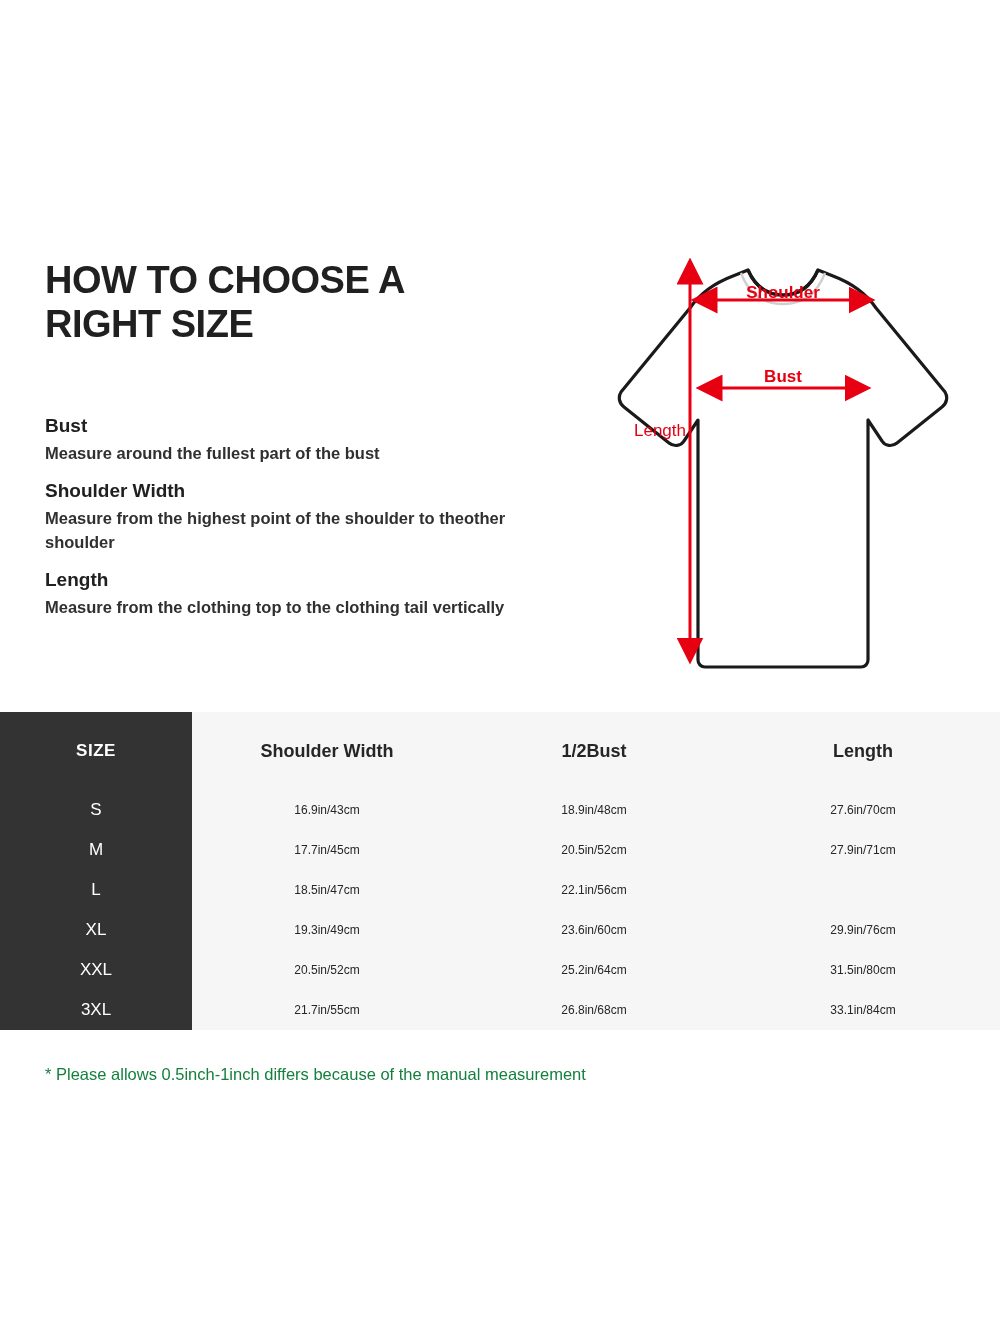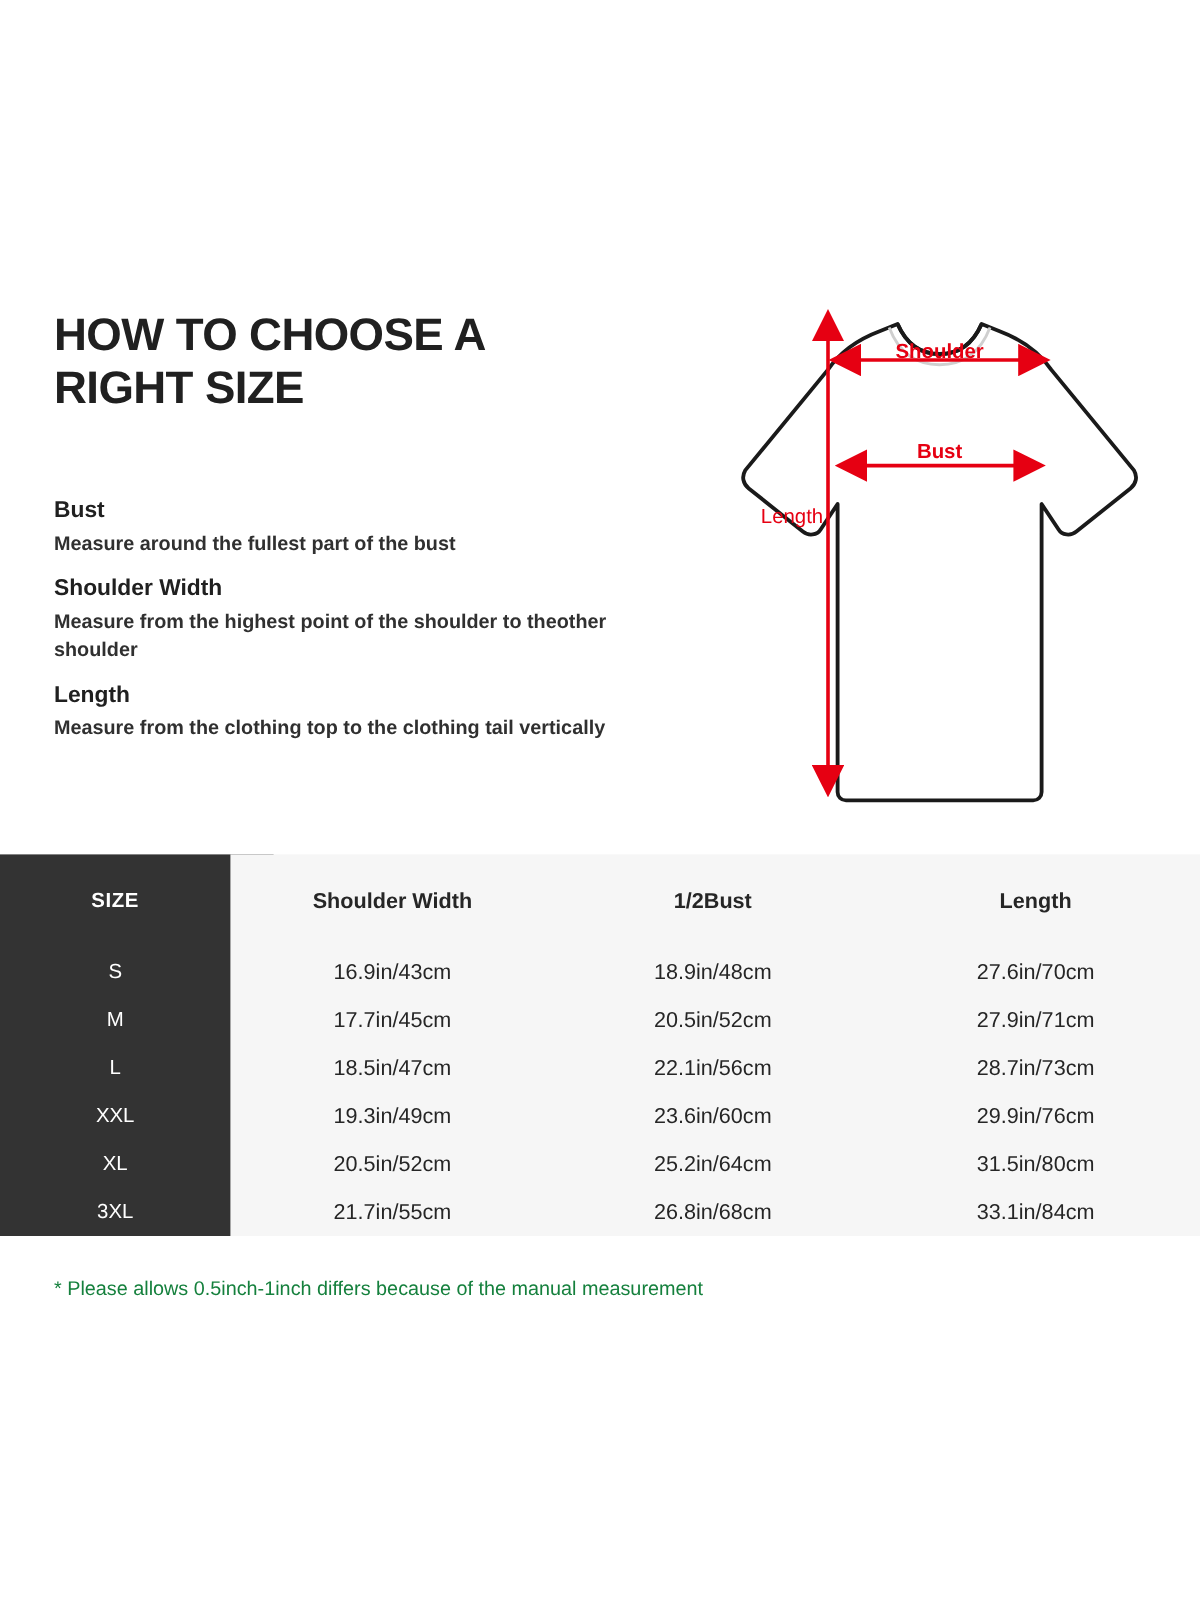--- a/index.html
+++ b/index.html
@@ -100,21 +100,21 @@
   .rowline {
     display: flex;
     align-items: center;
     height: 40px;
   }
   .header-row {
     height: 78px;
   }
   .cell {
     text-align: center;
-    font-size: 18px;
+    font-size: 12px;
     color: #262626;
   }
   .cell.head {
     font-weight: bold;
     font-size: 18px;
   }
   .size-cell {
     color: #ffffff;
     text-align: center;
     font-size: 17px;
@@ -222,24 +222,24 @@
       <div class="rowline">
         <div class="size-cell" style="width:192px">S</div>
       </div>
       <div class="rowline">
         <div class="size-cell" style="width:192px">M</div>
       </div>
       <div class="rowline">
         <div class="size-cell" style="width:192px">L</div>
       </div>
       <div class="rowline">
+        <div class="size-cell" style="width:192px">XL</div>
+      </div>
+      <div class="rowline">
         <div class="size-cell" style="width:192px">XXL</div>
-      </div>
-      <div class="rowline">
-        <div class="size-cell" style="width:192px">XL</div>
       </div>
       <div class="rowline">
         <div class="size-cell" style="width:192px">3XL</div>
       </div>
     </div>
 
     <div class="table-body">
       <div class="rowline header-row">
         <div class="cell head" style="width:270px">Shoulder Width</div>
         <div class="cell head" style="width:264px">1/2Bust</div>
@@ -252,21 +252,20 @@
         <div class="cell" style="width:274px">27.6in/70cm</div>
       </div>
       <div class="rowline">
         <div class="cell" style="width:270px">17.7in/45cm</div>
         <div class="cell" style="width:264px">20.5in/52cm</div>
         <div class="cell" style="width:274px">27.9in/71cm</div>
       </div>
       <div class="rowline">
         <div class="cell" style="width:270px">18.5in/47cm</div>
         <div class="cell" style="width:264px">22.1in/56cm</div>
-        <div class="cell" style="width:274px">28.7in/73cm</div>
       </div>
       <div class="rowline">
         <div class="cell" style="width:270px">19.3in/49cm</div>
         <div class="cell" style="width:264px">23.6in/60cm</div>
         <div class="cell" style="width:274px">29.9in/76cm</div>
       </div>
       <div class="rowline">
         <div class="cell" style="width:270px">20.5in/52cm</div>
         <div class="cell" style="width:264px">25.2in/64cm</div>
         <div class="cell" style="width:274px">31.5in/80cm</div>

